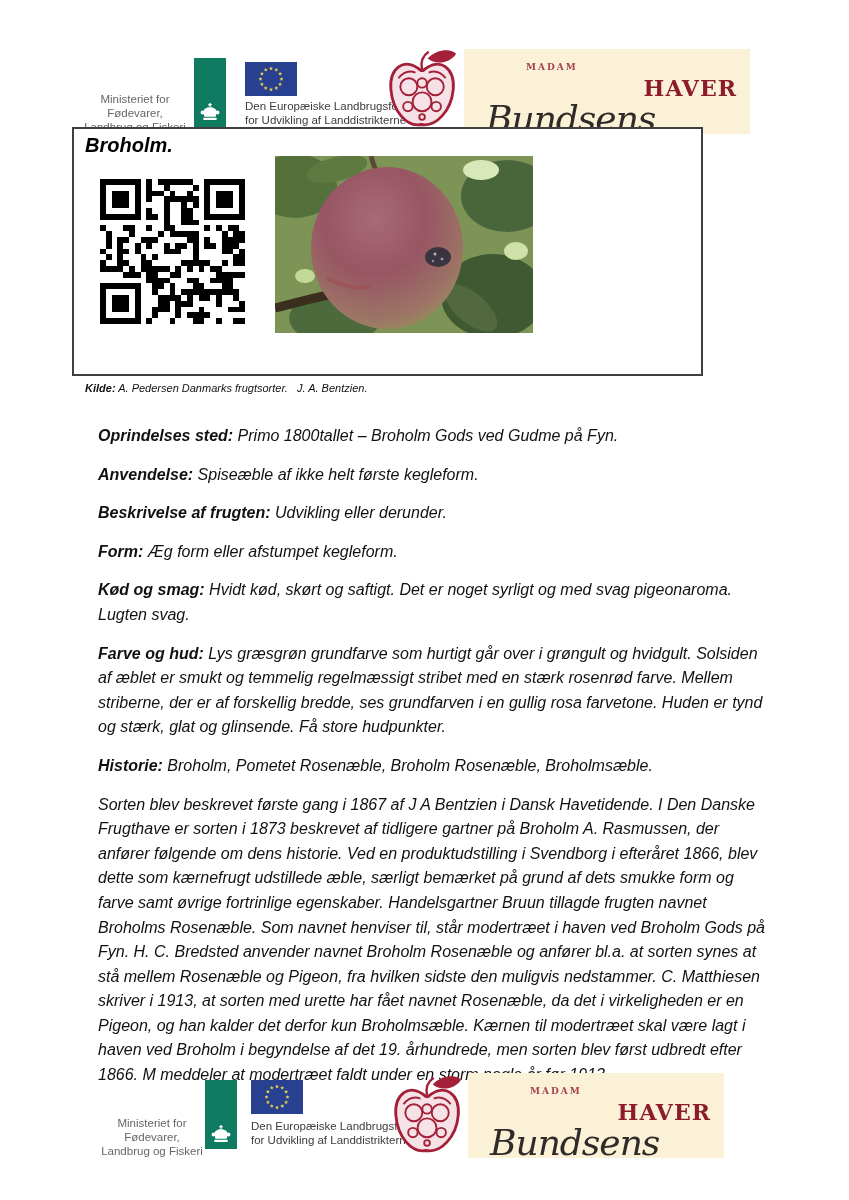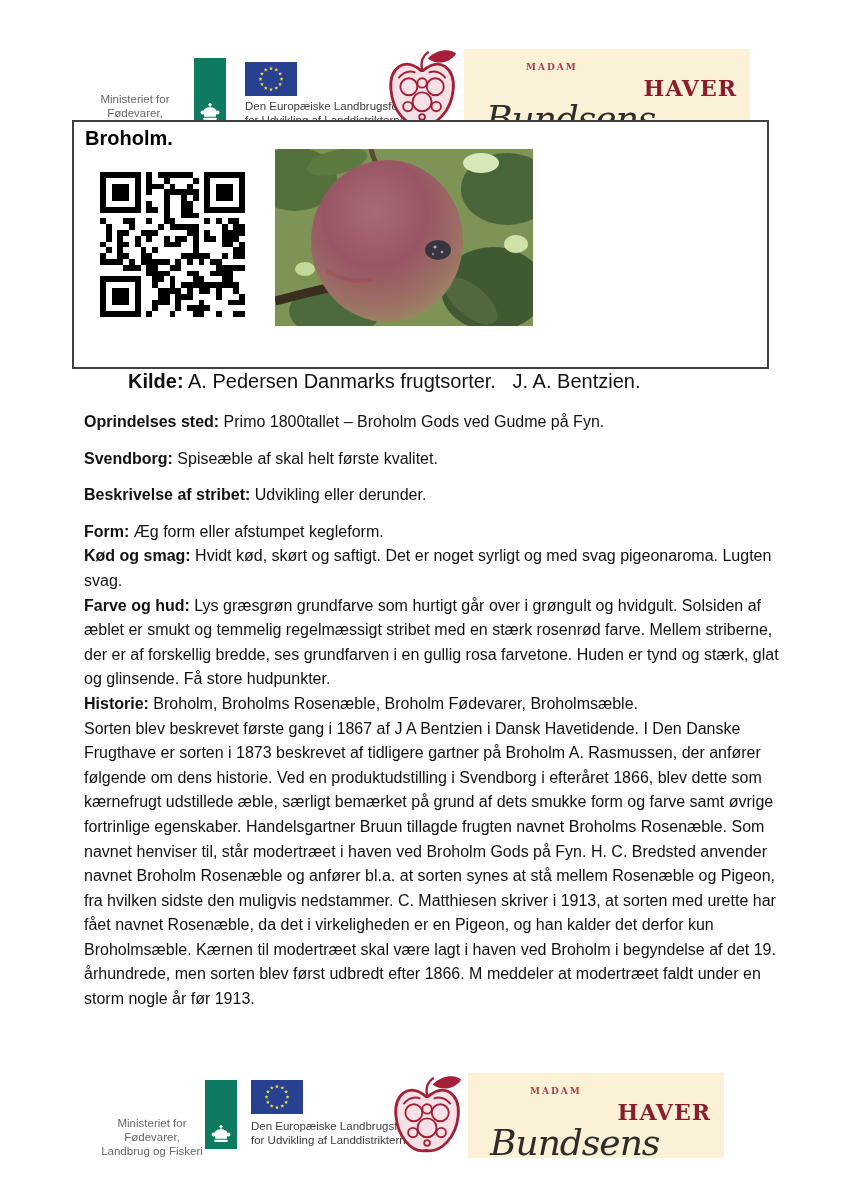--- a/index.html
+++ b/index.html
@@ -27,33 +27,33 @@
   .bottom .eu-flag{left:150px;top:8px;}
   .bottom .eu-label{left:150px;top:48px;}
   .brand-madam{position:absolute;left:62px;top:13px;font-family:"DejaVu Serif",serif;
                font-size:9px;font-weight:bold;letter-spacing:2px;color:var(--madam_red,#a5404e);}
   .brand-script{position:absolute;left:22px;top:10px;font-family:"DejaVu Serif",serif;font-style:italic;
                 font-size:36px;line-height:40px;color:var(--script_ink,#2f2b28);letter-spacing:-1px;margin-top:40px;}
   .brand-haver{position:absolute;right:13px;top:26px;font-family:"DejaVu Serif",serif;font-weight:bold;
                font-size:22px;letter-spacing:1px;color:var(--haver_red,#8c1c2c);}
 
   
-  .card{position:absolute;left:72px;top:120px;width:697px;height:249px;background:#fff;
-        border:2px solid var(--card_border,#3f3f3f);box-sizing:border-box;}
+  .card{position:absolute;left:72px;top:127px;width:631px;height:249px;background:#fff;
+        border:2px solid var(--card_border,#3f3f3f);box-sizing:border-box;font-style:italic;}
   .card-title{position:absolute;left:11px;top:5px;margin:0;font-size:20px;font-weight:bold;color:#000;}
   .qr-box{position:absolute;left:26px;top:50px;width:145px;height:145px;}
   .photo{position:absolute;left:201px;top:27px;width:258px;height:177px;}
   .photo svg{display:block;width:100%;height:100%;}
-  .sources{position:absolute;left:11px;top:203px;font-size:20px;line-height:22.5px;white-space:pre-wrap;margin-left:43px;}
+  .sources{position:absolute;left:11px;top:203px;font-size:11px;line-height:22.5px;white-space:pre-wrap;}
   .sources p{margin:0;}
   .src-lbl{font-weight:bold;}
 
   
   .content{position:absolute;left:84px;top:410px;width:695px;font-size:16px;line-height:24.6px;}
-  .sec{margin:0;}
+  .sec{margin:14px;font-style:italic;}
   .sec.para{margin-bottom:12px;}
   .lbl{font-weight:bold;}
 
   .hidden-defs{position:absolute;width:0;height:0;overflow:hidden;}
 </style>
 </head>
 <body>
 
 <svg class="hidden-defs" aria-hidden="true">
   <defs>
@@ -378,26 +378,26 @@
       </svg>
     </div>
 
     <div class="sources">
       <p><span class="src-lbl">Kilde:</span><span> A. Pedersen Danmarks frugtsorter.   J. A. Bentzien.</span></p>
     </div>
   </section>
 
   <main class="content">
     <p class="sec para"><span class="lbl">Oprindelses sted: </span><span>Primo 1800tallet – Broholm Gods ved Gudme på Fyn.</span></p>
-    <p class="sec para"><span class="lbl">Svendborg: </span><span>Spiseæble af skal helt første kvalitet.</span></p>
-    <p class="sec para"><span class="lbl">Beskrivelse af stribet: </span><span>Udvikling eller derunder.</span></p>
+    <p class="sec para"><span class="lbl">Anvendelse: </span><span>Spiseæble af ikke helt første kegleform.</span></p>
+    <p class="sec para"><span class="lbl">Beskrivelse af frugten: </span><span>Udvikling eller derunder.</span></p>
     <p class="sec"><span class="lbl">Form: </span><span>Æg form eller afstumpet kegleform.</span></p>
     <p class="sec"><span class="lbl">Kød og smag: </span><span>Hvidt kød, skørt og saftigt. Det er noget syrligt og med svag pigeonaroma. Lugten svag.</span></p>
     <p class="sec"><span class="lbl">Farve og hud: </span><span>Lys græsgrøn grundfarve som hurtigt går over i grøngult og hvidgult. Solsiden af æblet er smukt og temmelig regelmæssigt stribet med en stærk rosenrød farve. Mellem striberne, der er af forskellig bredde, ses grundfarven i en gullig rosa farvetone. Huden er tynd og stærk, glat og glinsende. Få store hudpunkter.</span></p>
-    <p class="sec"><span class="lbl">Historie: </span><span>Broholm, Broholms Rosenæble, Broholm Fødevarer, Broholmsæble.</span></p>
+    <p class="sec"><span class="lbl">Historie: </span><span>Broholm, Pometet Rosenæble, Broholm Rosenæble, Broholmsæble.</span></p>
     <p class="sec"><span class="lbl"></span><span>Sorten blev beskrevet første gang i 1867 af J A Bentzien i Dansk Havetidende. I Den Danske Frugthave er sorten i 1873 beskrevet af tidligere gartner på Broholm A. Rasmussen, der anfører følgende om dens historie. Ved en produktudstilling i Svendborg i efteråret 1866, blev dette som kærnefrugt udstillede æble, særligt bemærket på grund af dets smukke form og farve samt øvrige fortrinlige egenskaber. Handelsgartner Bruun tillagde frugten navnet Broholms Rosenæble. Som navnet henviser til, står modertræet i haven ved Broholm Gods på Fyn. H. C. Bredsted anvender navnet Broholm Rosenæble og anfører bl.a. at sorten synes at stå mellem Rosenæble og Pigeon, fra hvilken sidste den muligvis nedstammer. C. Matthiesen skriver i 1913, at sorten med urette har fået navnet Rosenæble, da det i virkeligheden er en Pigeon, og han kalder det derfor kun Broholmsæble.  Kærnen til modertræet skal være lagt i haven ved Broholm i begyndelse af det 19. århundrede, men sorten blev først udbredt efter 1866. M meddeler at modertræet faldt under en storm nogle år før 1913.</span></p>
   </main>
 
   <div class="brandbar bottom">
     <div class="ministry">Ministeriet for Fødevarer,
 Landbrug og Fiskeri</div>
     <div class="crown-block">
       <svg>
           <use href="#crownsym"></use>
         </svg>

